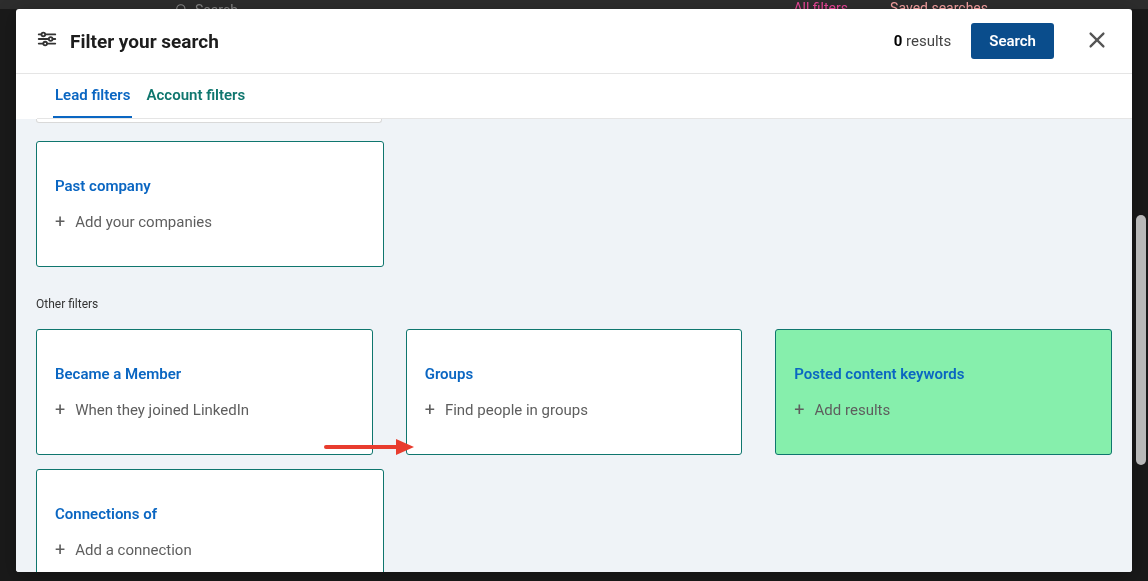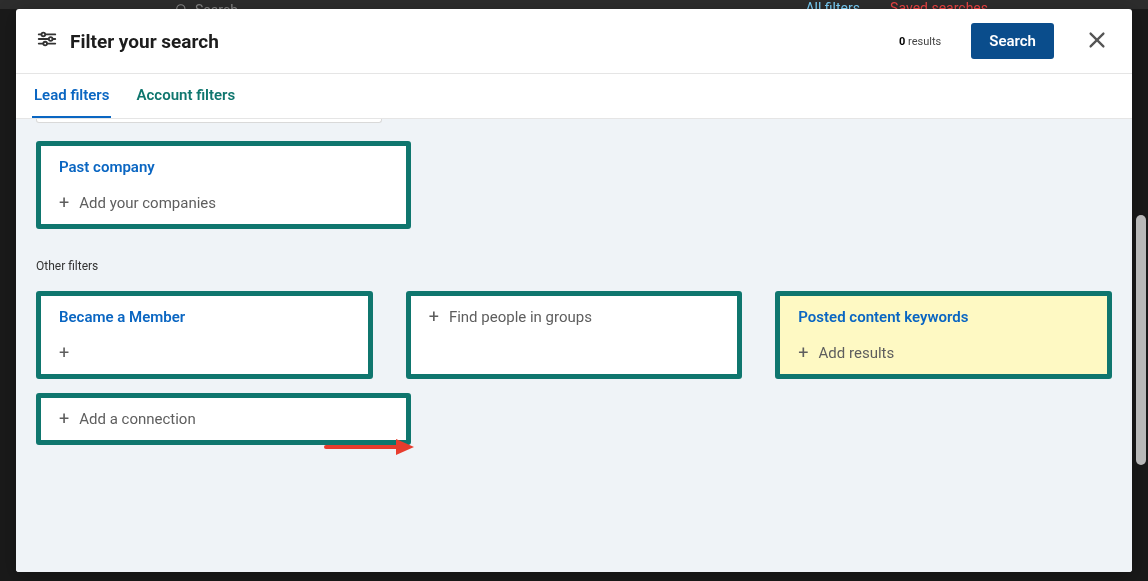--- a/index.html
+++ b/index.html
@@ -30,29 +30,29 @@
       display: flex;
       align-items: center;
       gap: 6px;
       color: #888;
       font-size: 14px;
       padding-top: 2px;
     }
     .allfilters-bg {
       position: absolute;
       top: 0;
-      right: 288px;
-      color: #7dd3fc;
+      right: 300px;
+      color: #ec4899;
       font-size: 14px;
     }
     .saved-bg {
       position: absolute;
       top: 0;
       right: 160px;
-      color: #ef4444;
+      color: #fca5a5;
       font-size: 14px;
     }
     .modal {
       position: absolute;
       top: 9px;
       left: 16px;
       right: 16px;
       bottom: 9px;
       background: #fff;
       border-radius: 3px;
@@ -71,23 +71,23 @@
       margin-right: 12px;
       color: #333;
     }
     .modal-title {
       font-size: 19px;
       font-weight: 700;
       color: #1d1d1d;
       flex: 1;
     }
     .results-text {
-      font-size: 11px;
+      font-size: 15px;
       color: #444;
-      margin-right: 30px;
+      margin-right: 20px;
     }
     .results-text .count {
       font-weight: 700;
       color: #000;
     }
     .search-btn {
       background: #0a4d8c;
       color: #fff;
       border: none;
       padding: 9px 18px;
@@ -103,21 +103,22 @@
       cursor: pointer;
       color: #555;
       padding: 4px;
       display: flex;
       align-items: center;
     }
     .tabs {
       display: flex;
       padding: 0 16px;
       border-bottom: 1px solid #e5e5e5;
-      gap: 23px;
+      gap: 12px;
+      margin-left: 21px;
     }
     .tab {
       padding: 12px 2px;
       font-size: 15px;
       font-weight: 600;
       color: #0f766e;
       cursor: pointer;
       border-bottom: 2px solid transparent;
     }
     .tab.active {
@@ -135,27 +136,27 @@
       background: #fff;
       border: 1px solid #d9d9d9;
       border-top: none;
       border-radius: 0 0 3px 3px;
       width: 346px;
       height: 4px;
       margin-bottom: 18px;
     }
     .filter-card {
       background: #fff;
-      border: 5px solid #0f766e;
+      border: 1px solid #0f766e;
       border-radius: 3px;
-      padding: 12px 18px;
-      width: 375px;
+      padding: 35px 18px;
+      width: 348px;
     }
     .filter-card.hover {
-      background: #fef9c3;
+      background: #86efac;
     }
     .card-title {
       color: #0a66c2;
       font-size: 15px;
       font-weight: 600;
       margin-bottom: 18px;
     }
     .add-line {
       display: flex;
       align-items: center;
@@ -258,41 +259,44 @@
       </div>
     </div>
 
     <div class="section-title">Other filters</div>
 
     <div class="cards-row">
       <div class="filter-card">
         <div class="card-title">Became a Member</div>
         <div class="add-line">
           <span class="plus-icon">+</span>
+          <span>When they joined LinkedIn</span>
         </div>
       </div>
 
       <div class="filter-card">
+        <div class="card-title">Groups</div>
         <div class="add-line">
           <span class="plus-icon">+</span>
           <span>Find people in groups</span>
         </div>
       </div>
 
       <div class="filter-card hover">
         <div class="card-title">Posted content keywords</div>
         <div class="add-line">
           <span class="plus-icon">+</span>
           <span>Add results</span>
         </div>
       </div>
     </div>
 
     <div class="cards-row">
       <div class="filter-card">
+        <div class="card-title">Connections of</div>
         <div class="add-line">
           <span class="plus-icon">+</span>
           <span>Add a connection</span>
         </div>
       </div>
     </div>
 
     <div class="arrow arrow1">
       <svg width="92" height="22" viewBox="0 0 92 22">
         <line x1="2" y1="11" x2="74" y2="11" stroke="#e83c2e" stroke-width="4" stroke-linecap="round"></line>

